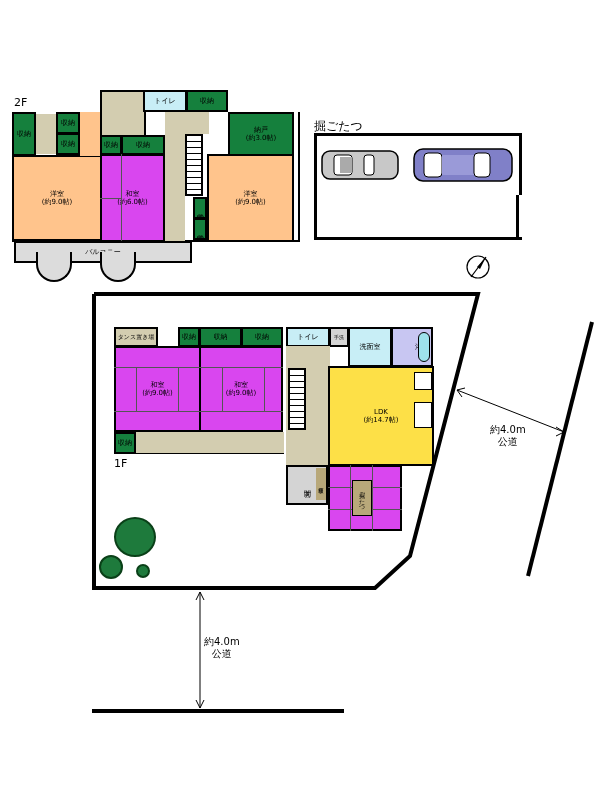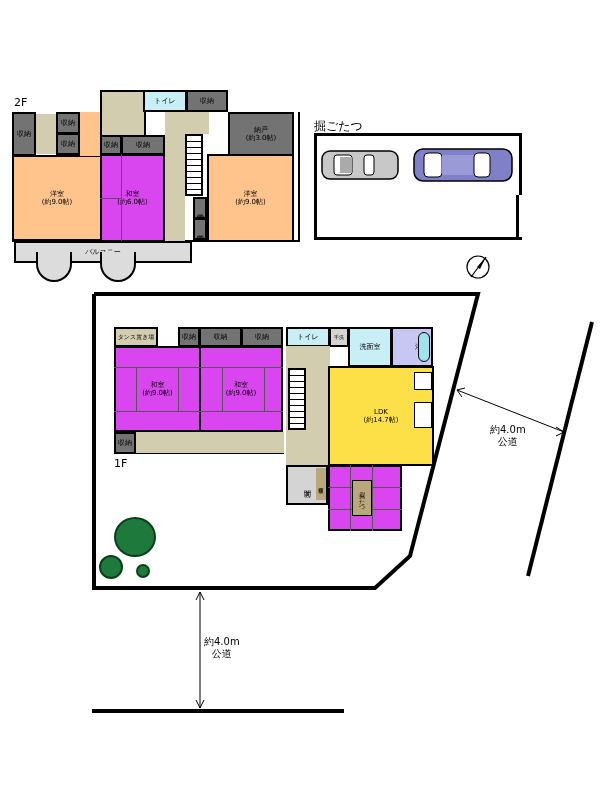--- a/index.html
+++ b/index.html
@@ -1,20 +1,20 @@
 <!DOCTYPE html>
 <html><head>
 <meta charset="utf-8">
 <style>
   html,body{margin:0;padding:0;background:#fff;}
   body{width:600px;height:800px;position:relative;overflow:hidden;font-family:"DejaVu Sans",sans-serif;}
   .abs{position:absolute;box-sizing:border-box;}
   .room{position:absolute;box-sizing:border-box;display:flex;align-items:center;justify-content:center;flex-direction:column;text-align:center;font-size:7px;line-height:8px;color:#000;}
   .bw{border:2px solid #000;}
-  .pink{background:#737373;}
+  .pink{background:#15803d;}
   .orange{background:#ffc48c;text-align:center;}
   .green{background:#d946ef;}
   .khaki{background:#d3cdb0;}
   .cyan{background:#c8eef6;}
   .grey{background:#d4d4d4;}
   .lilac{background:#c8c6f2;padding-left:20px;}
   .ldk{background:#fde047;}
   .tan{background:#b8a87a;}
   .lbl{font-size:11px;font-family:"DejaVu Sans",sans-serif;position:absolute;}
   .vtext{writing-mode:vertical-rl;}

